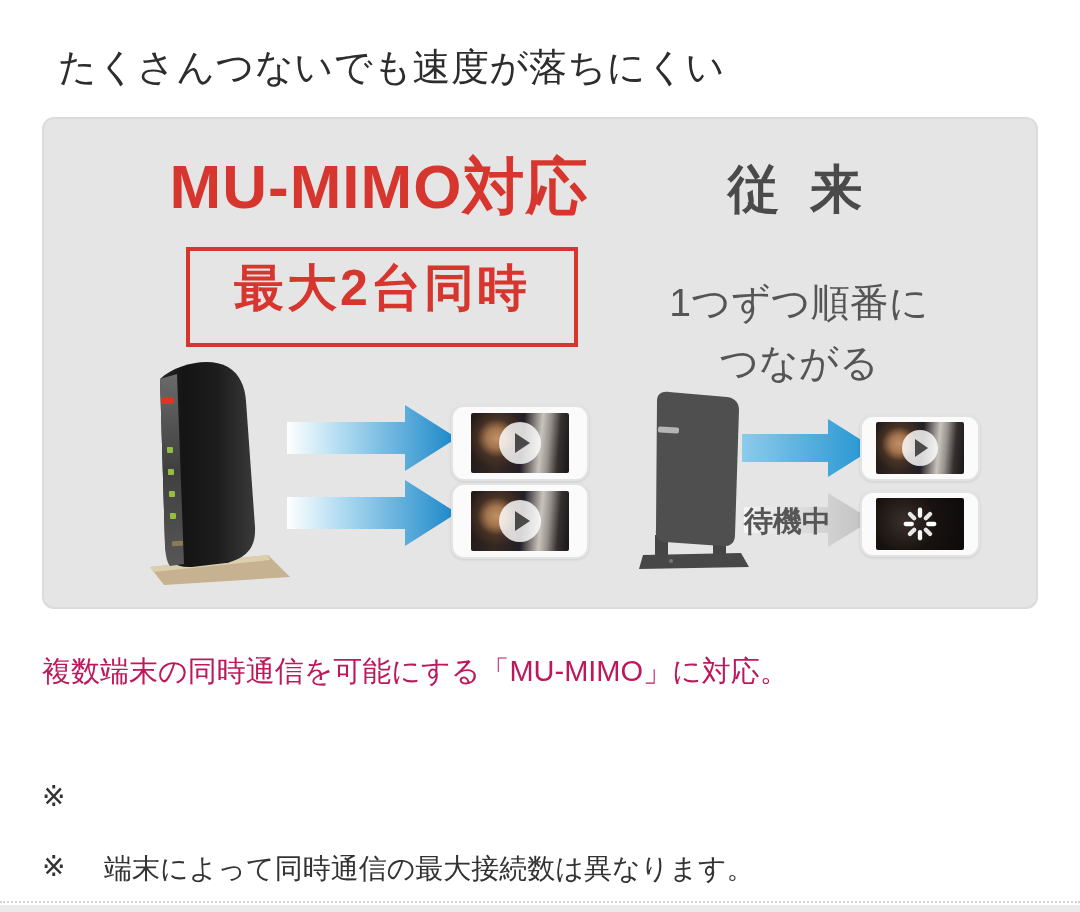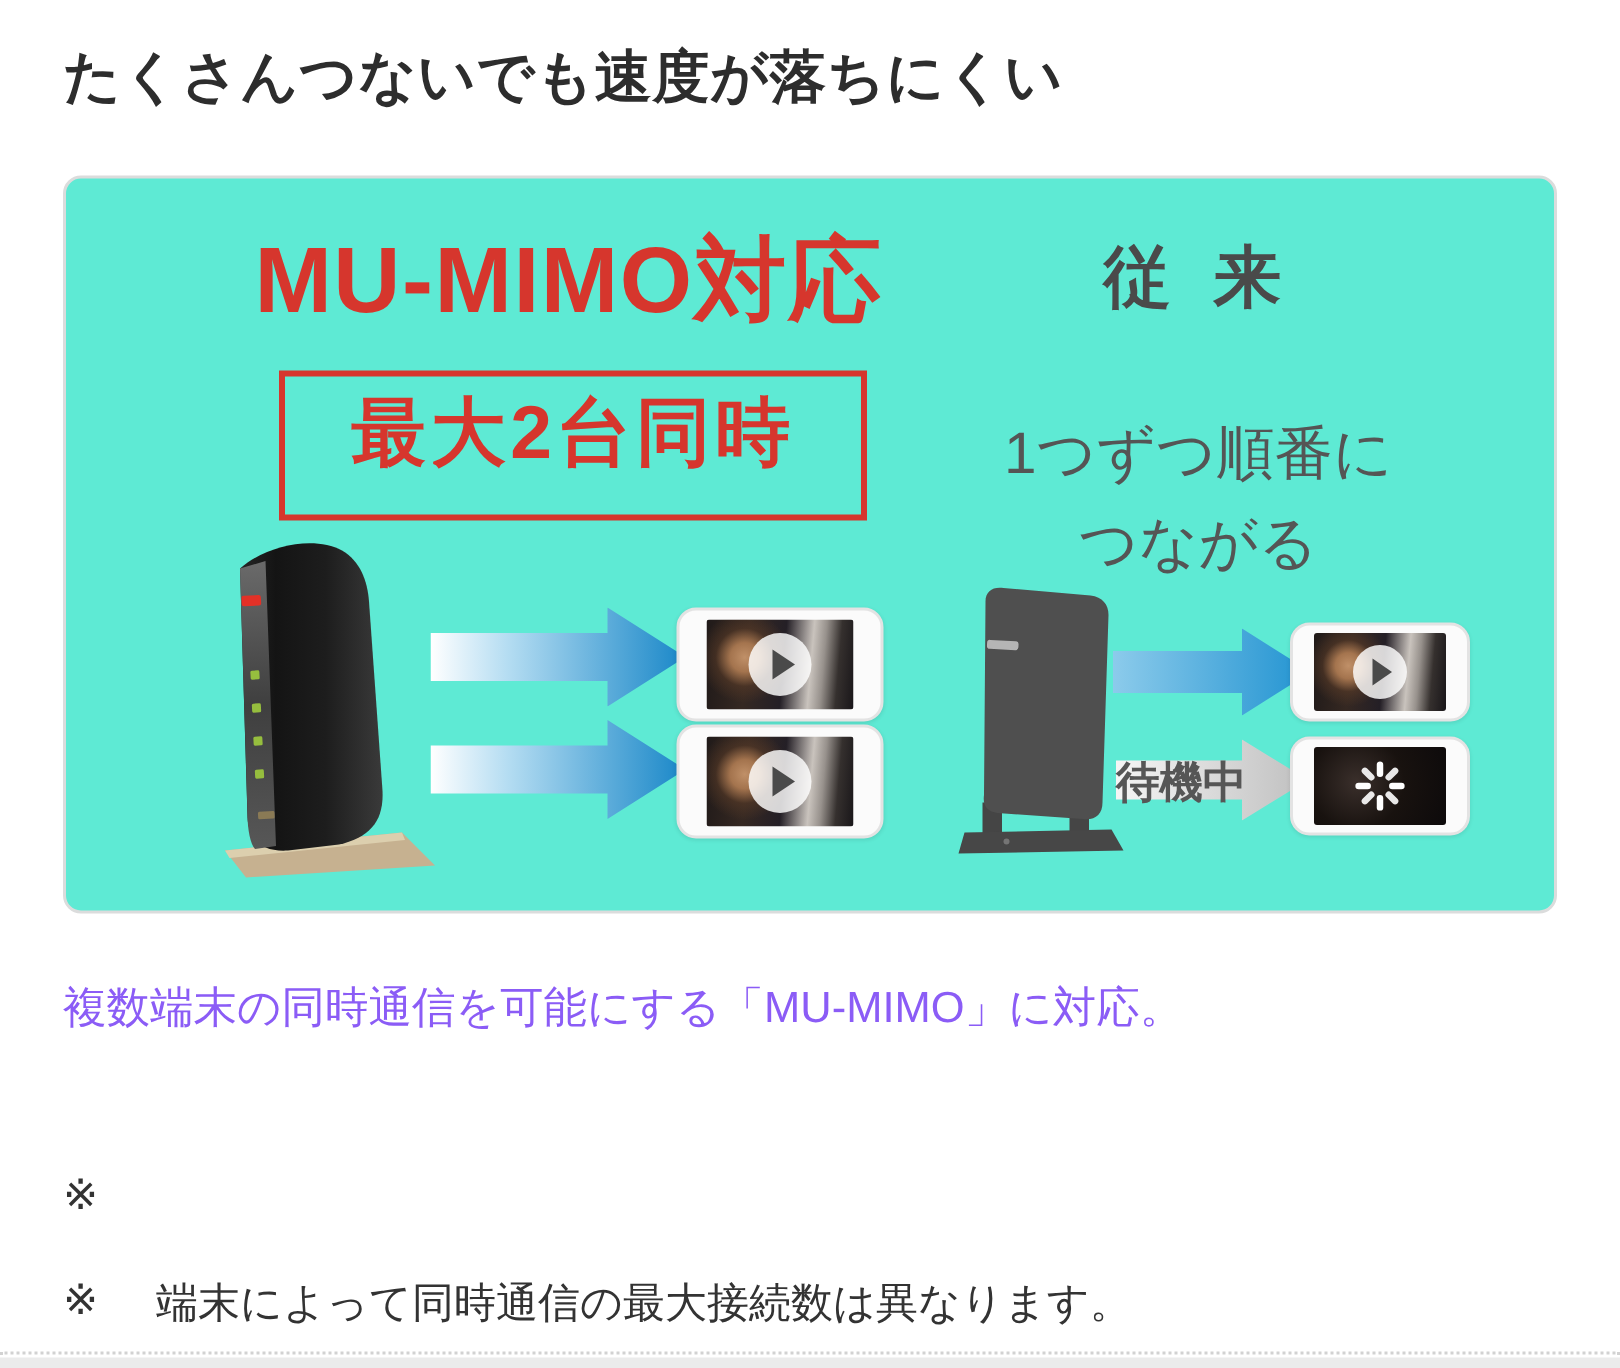--- a/index.html
+++ b/index.html
@@ -1,31 +1,31 @@
 <!DOCTYPE html>
 <html><head>
 <meta charset="utf-8">
 <style>
   html,body{margin:0;padding:0;background:#ffffff;}
   .canvas{position:relative;width:1080px;height:912px;background:#ffffff;overflow:hidden;
           font-family:"Liberation Sans","DejaVu Sans",sans-serif;}
   .abs{position:absolute;}
 
-  .page-heading{left:42px;top:26px;margin:0;font-size:38px;font-weight:700;color:#2d2d2d;letter-spacing:0.5px;}
+  .page-heading{left:42px;top:26px;margin:16px;font-size:38px;font-weight:400;color:#2d2d2d;letter-spacing:0.5px;}
 
   .figure-box{left:42px;top:117px;width:996px;height:492px;border:2px solid #dbdcdc;border-radius:12px;
-              background:#5eead4;box-sizing:border-box;}
+              background:#e5e5e5;box-sizing:border-box;}
 
   .mumimo-title{left:38px;top:26px;width:594px;text-align:center;font-size:62px;font-weight:800;
                 color:#d6362d;letter-spacing:1px;white-space:nowrap;}
   .mumimo-badge{left:142px;top:128px;width:392px;height:100px;box-sizing:border-box;border:4px solid #d6362d;
                 text-align:center;font-size:50px;font-weight:700;color:#d6362d;line-height:74px;
                 letter-spacing:3px;white-space:nowrap;}
 
-  .legacy-title{left:610px;top:36px;width:290px;text-align:center;font-size:45px;font-weight:600;
+  .legacy-title{left:610px;top:36px;width:290px;text-align:center;font-size:52px;font-weight:600;
                 color:#4a4a4a;letter-spacing:8px;white-space:nowrap;}
   .legacy-sub{left:585px;top:116px;width:340px;text-align:center;font-size:39px;color:#555555;
               line-height:60px;white-space:nowrap;margin-top:38px;}
 
   .router-left{left:76px;top:236px;}
   .router-right{left:585px;top:268px;}
 
   .arrow{line-height:0;}
   .arrow-l1{left:243px;top:286px;}
   .arrow-l2{left:243px;top:361px;}
@@ -48,21 +48,21 @@
   .screen.loading{background:radial-gradient(circle at 32% 45%, #3a2f2b 0%, #18120f 48%, #0d0a0b 100%);}
   .play-btn{position:absolute;left:50%;top:50%;width:42px;height:42px;margin:-21px 0 0 -21px;border-radius:50%;
             background:rgba(255,255,255,0.82);}
   .play-btn::after{content:"";position:absolute;left:16px;top:11px;border-left:15px solid #4a4a4a;
             border-top:10px solid transparent;border-bottom:10px solid transparent;}
   .phone-r1 .play-btn{width:36px;height:36px;margin:-18px 0 0 -18px;}
   .phone-r1 .play-btn::after{left:13px;top:9px;border-left:13px solid #4a4a4a;
             border-top:9px solid transparent;border-bottom:9px solid transparent;}
   .spinner{position:absolute;left:50%;top:50%;margin:-19px 0 0 -19px;}
 
-  .desc-line{left:42px;font-size:29px;color:#8b5cf6;white-space:nowrap;}
+  .desc-line{left:42px;font-size:29px;color:#be185d;white-space:nowrap;}
   .desc-1{top:652px;}
   .desc-2{top:704px;}
   .note{left:42px;display:flex;font-size:28px;color:#333333;white-space:nowrap;}
   .note-1{top:780px;}
   .note-2{top:850px;}
   .note .marker{width:38px;}
   .note .ntext{margin-left:24px;}
 
   .bottom-dotted{left:0;top:901px;width:1080px;height:0;border-top:2px dotted #d2d2d2;}
   .bottom-band{left:0;top:905px;width:1080px;height:7px;background:#ebebeb;}

